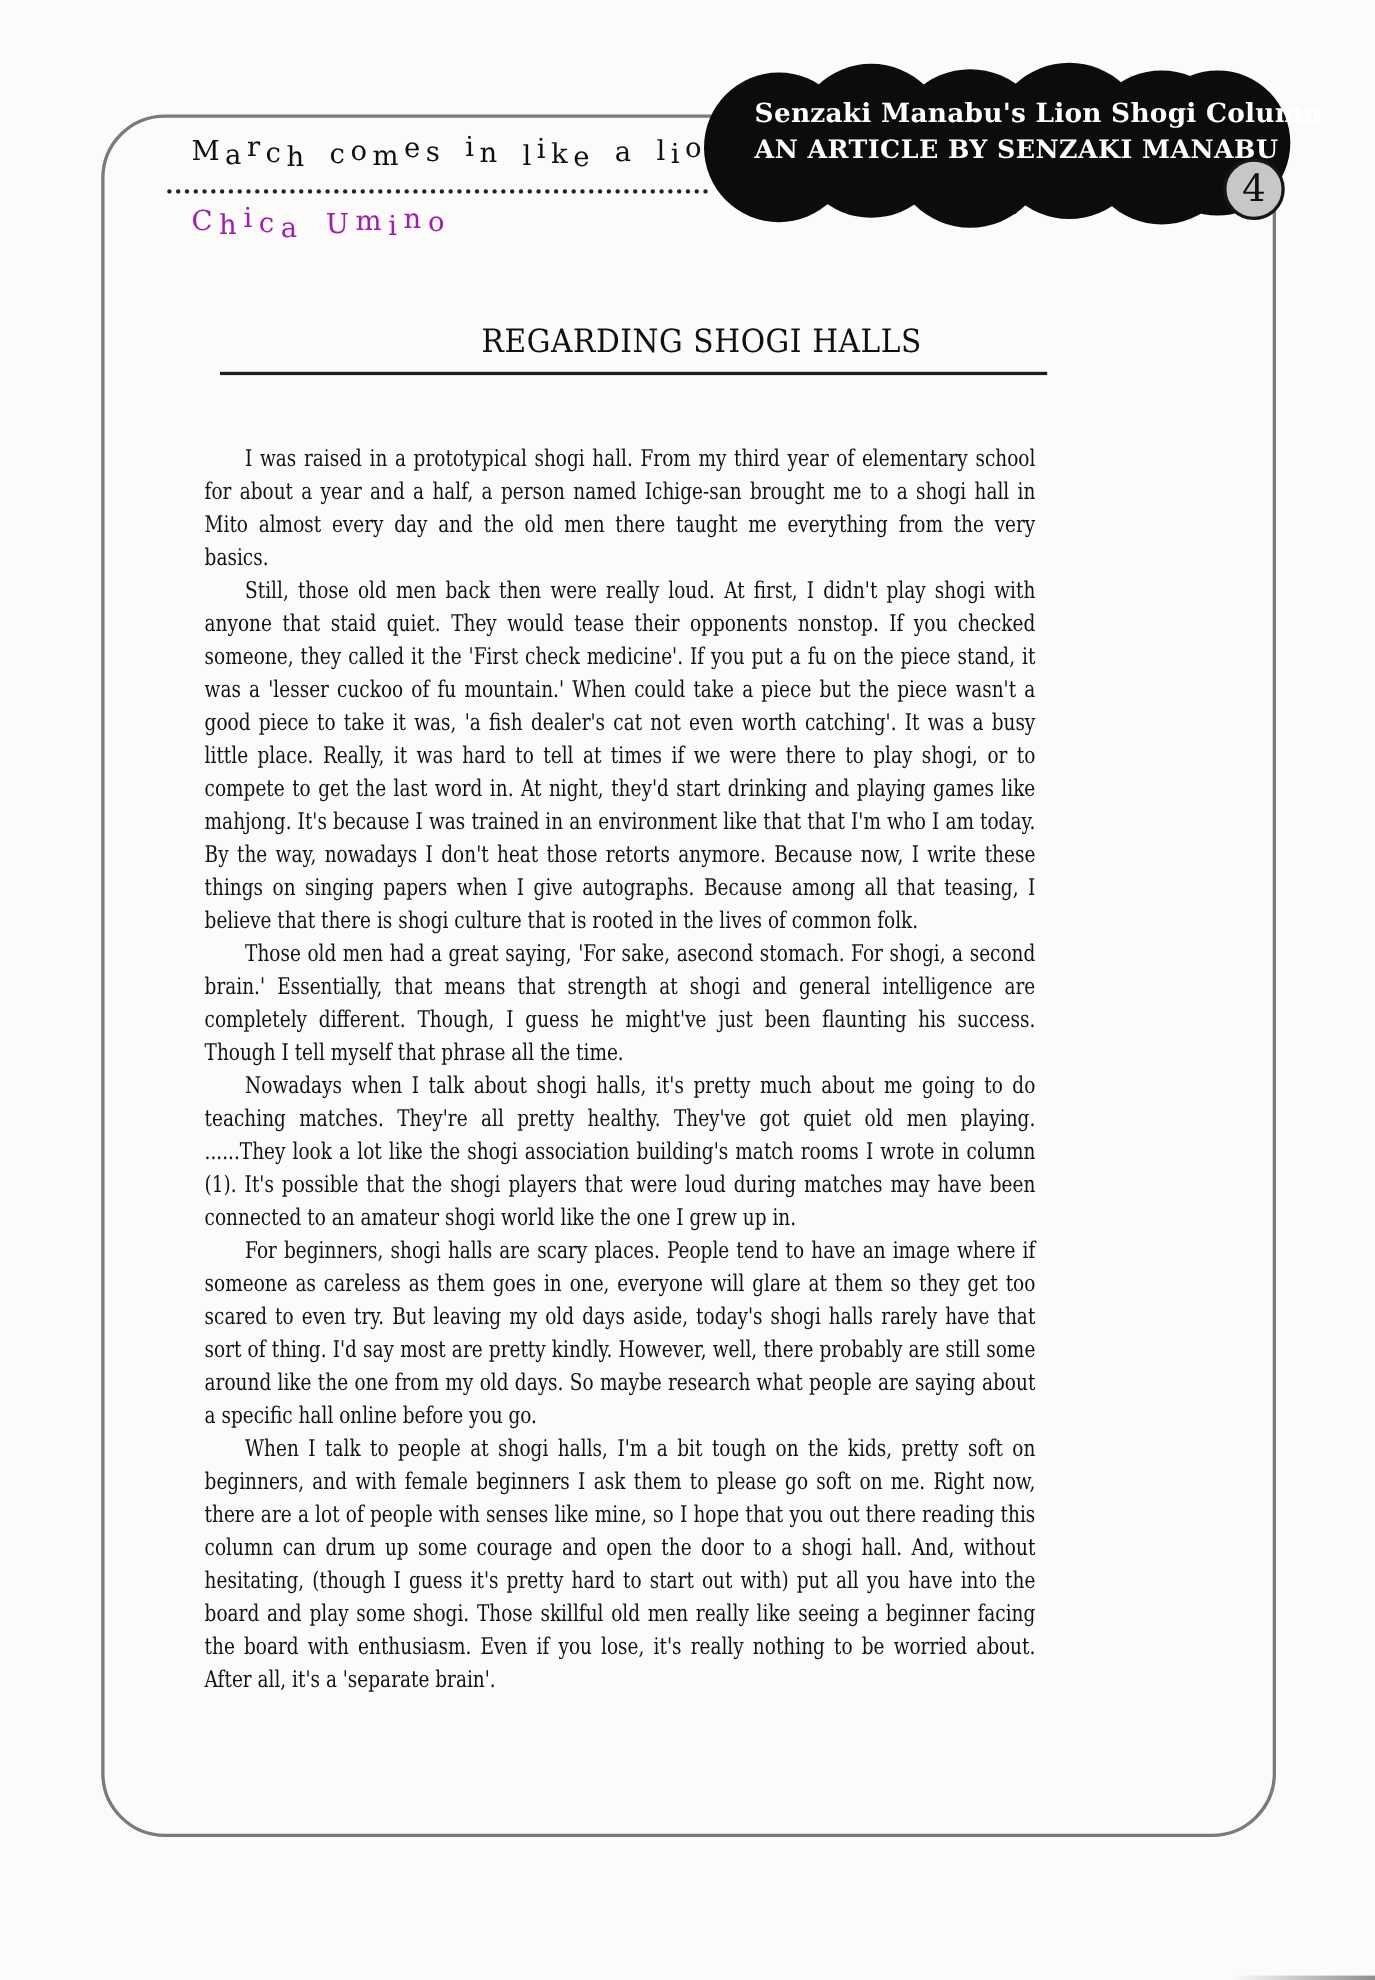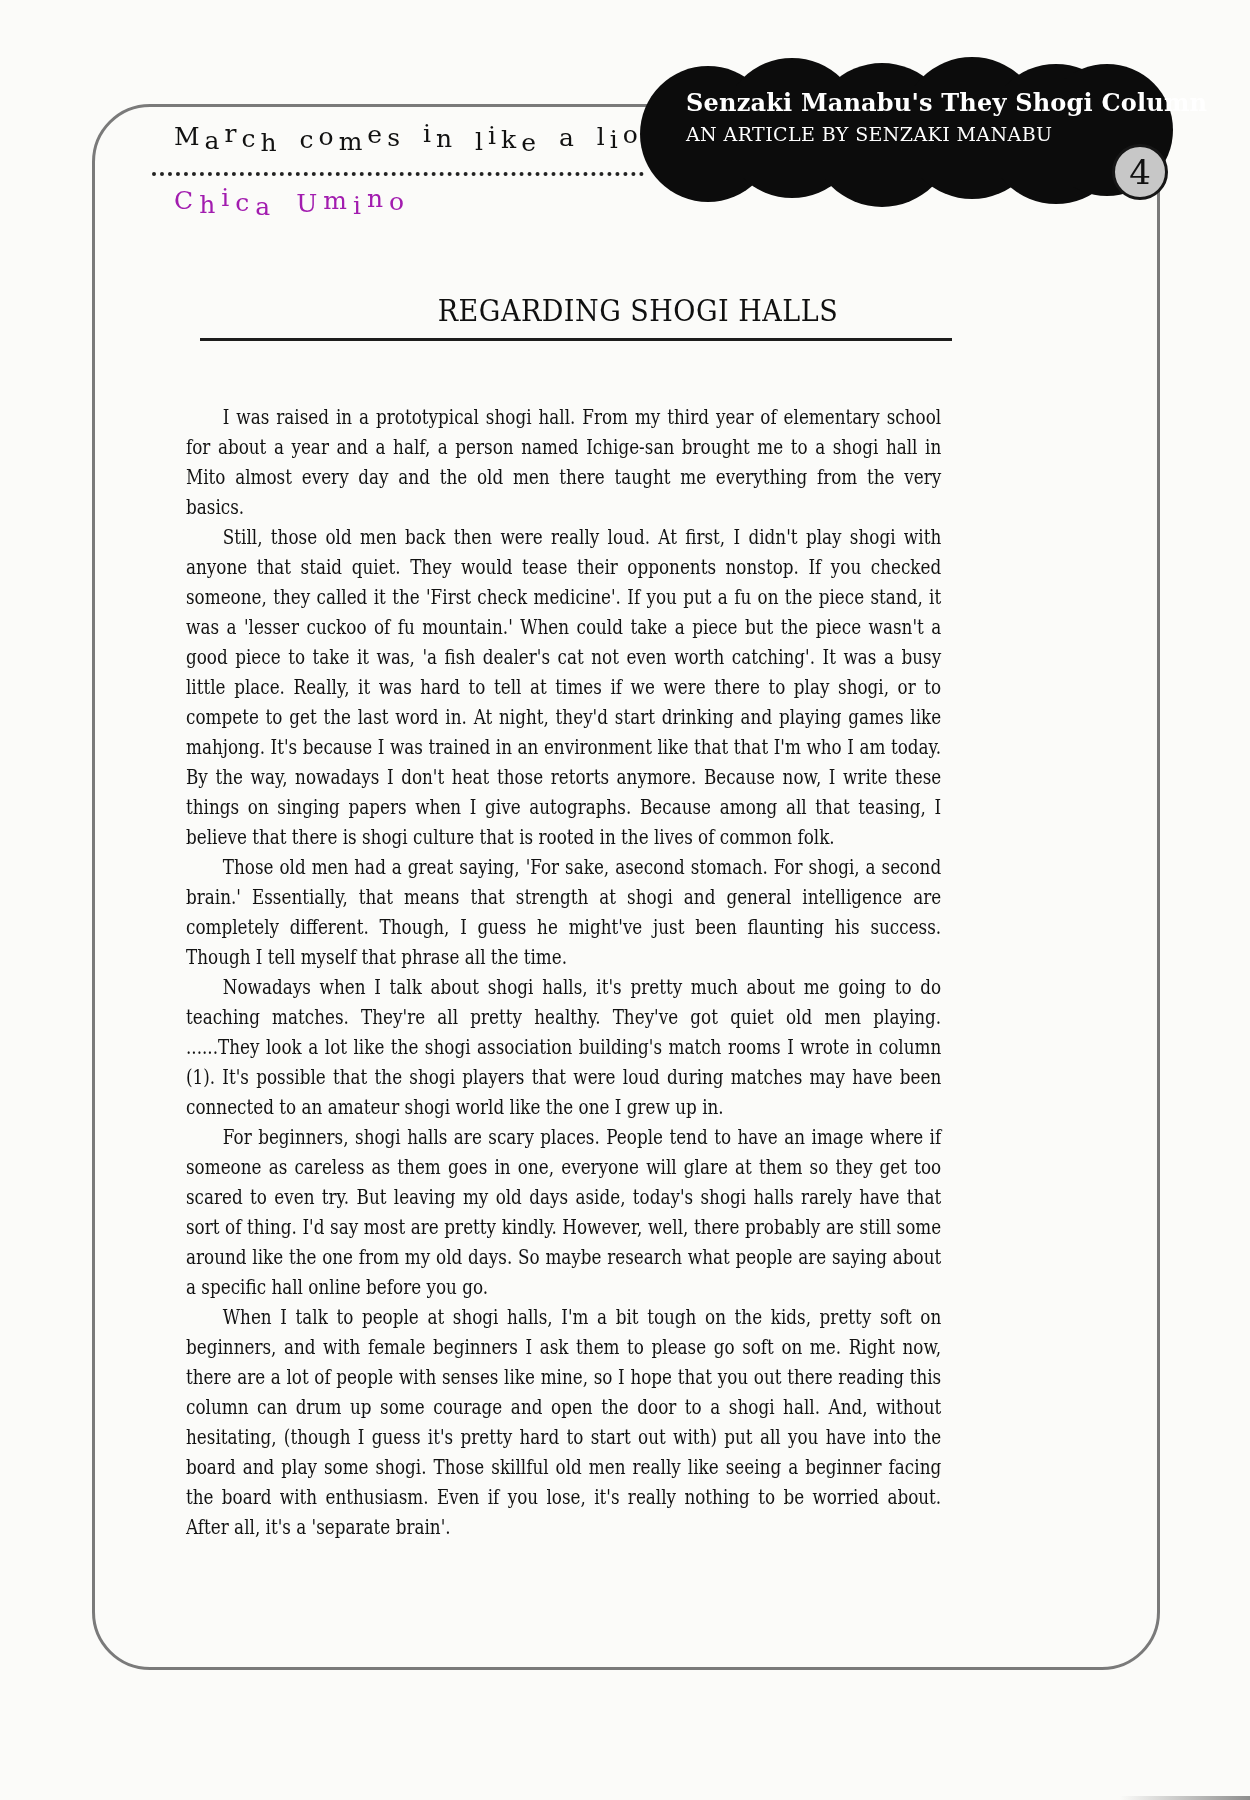--- a/index.html
+++ b/index.html
@@ -34,21 +34,21 @@
     position:absolute;left:174px;top:186px;
     font-size:25px;letter-spacing:6px;word-spacing:6px;color:#a21caf;
     white-space:nowrap;
   }
 
   
   .badge{position:absolute;left:640px;top:56px;width:534px;height:152px;}
   .badge svg{position:absolute;left:0;top:0;}
   .badge-text{position:absolute;left:46px;top:32px;color:#ffffff;white-space:nowrap;}
   .badge-title{font-size:24px;font-weight:bold;letter-spacing:0.2px;}
-  .badge-subtitle{font-size:19px;font-weight:normal;letter-spacing:0.4px;margin-top:6px;}
+  .badge-subtitle{font-size:23px;font-weight:bold;letter-spacing:0.4px;margin-top:6px;}
   .issue-circle{
     position:absolute;left:472px;top:88px;width:50px;height:50px;
     background:#c7c7c7;border:3px solid #161616;border-radius:50%;
     display:flex;align-items:center;justify-content:center;
     font-size:34px;color:#111;
   }
 
   
   .article-title{
     position:absolute;left:263px;top:294px;width:750px;
@@ -92,21 +92,21 @@
         <circle cx="68" cy="78" r="68"></circle>
         <circle cx="152" cy="72" r="70"></circle>
         <circle cx="242" cy="79" r="72"></circle>
         <circle cx="332" cy="72" r="71"></circle>
         <circle cx="416" cy="78" r="70"></circle>
         <circle cx="467" cy="74" r="66"></circle>
         <rect x="60" y="30" width="420" height="92"></rect>
       </g>
     </svg>
     <div class="badge-text">
-      <div class="badge-title">Senzaki Manabu's They Shogi Column</div>
+      <div class="badge-title">Senzaki Manabu's Lion Shogi Column</div>
       <div class="badge-subtitle">AN ARTICLE BY SENZAKI MANABU</div>
     </div>
     <div class="issue-circle">
       <span>4</span>
     </div>
   </div>
 
   <h1 class="article-title">REGARDING SHOGI HALLS</h1>
   <div class="title-rule"></div>
 

